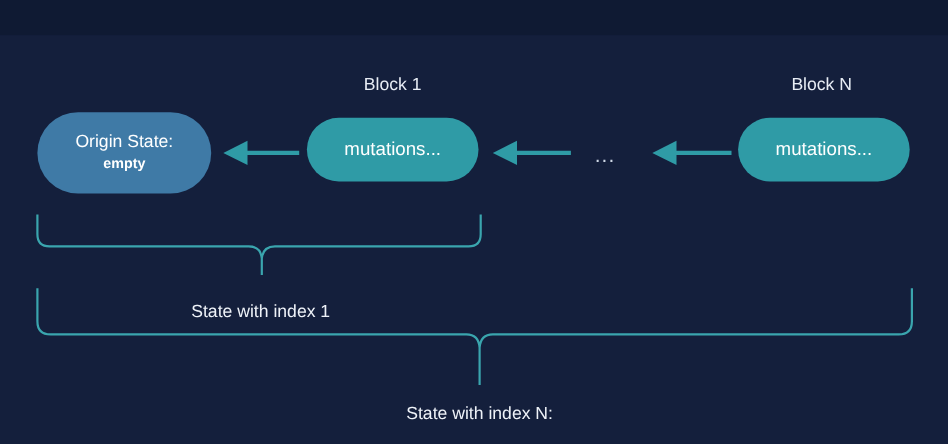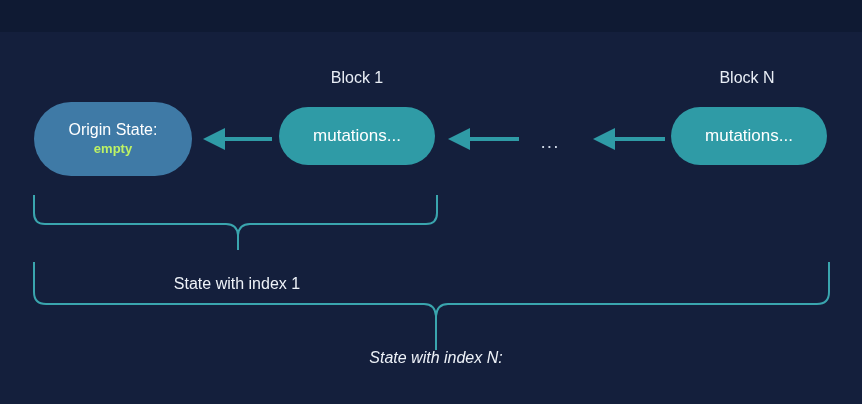--- a/index.html
+++ b/index.html
@@ -45,21 +45,21 @@
   }
   .node-block-1 { left: 279px; }
   .node-block-n { left: 671px; }
 
   .node-title {
     color: #ffffff;
     font-size: 16px;
     font-weight: 400;
   }
   .node-sub {
-    color: #bef264;
+    color: #ffffff;
     font-size: 13px;
     font-weight: 700;
     margin-top: 2px;
   }
   .node-label-mut {
     color: #ffffff;
     font-size: 17px;
     font-weight: 400;
   }
 
@@ -108,23 +108,22 @@
     text-align: center;
     line-height: 1.35;
   }
   .label-state1 {
     left: 87px;
     top: 241px;
     width: 300px;
   }
   .label-stateN {
     left: 286px;
-    top: 315px;
+    top: 334px;
     width: 300px;
-    font-style: italic;
   }
 </style>
 </head>
 <body>
 
 <div id="stage">
 
   <div class="block-caption caption-1">Block 1</div>
   <div class="block-caption caption-n">Block N</div>
 

